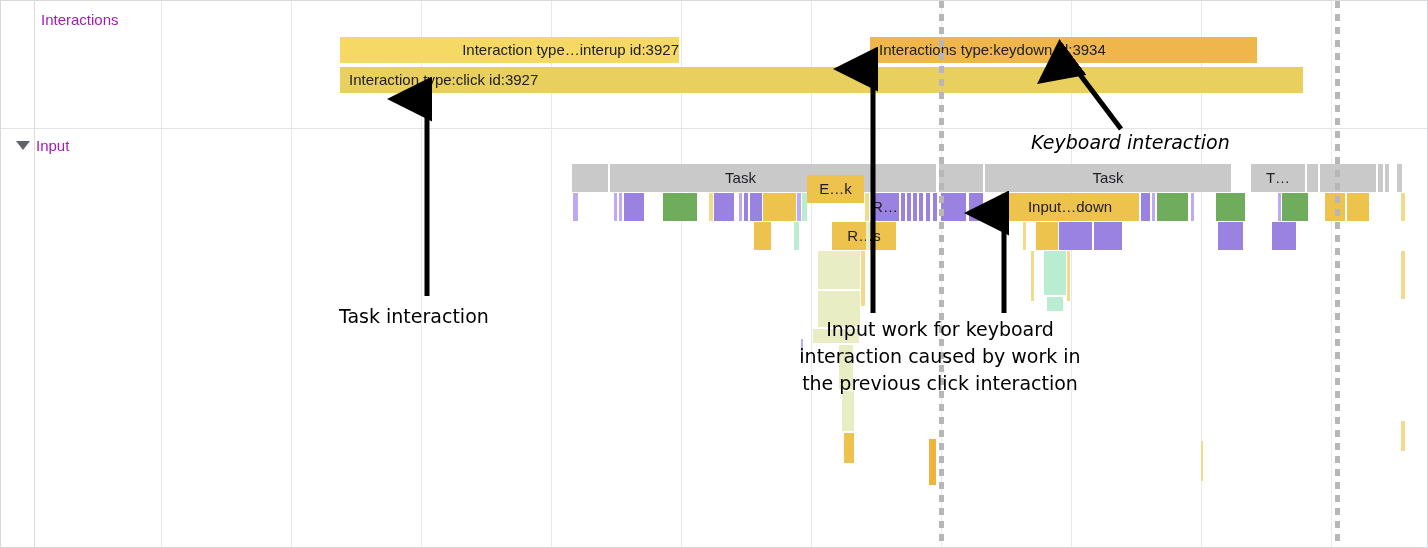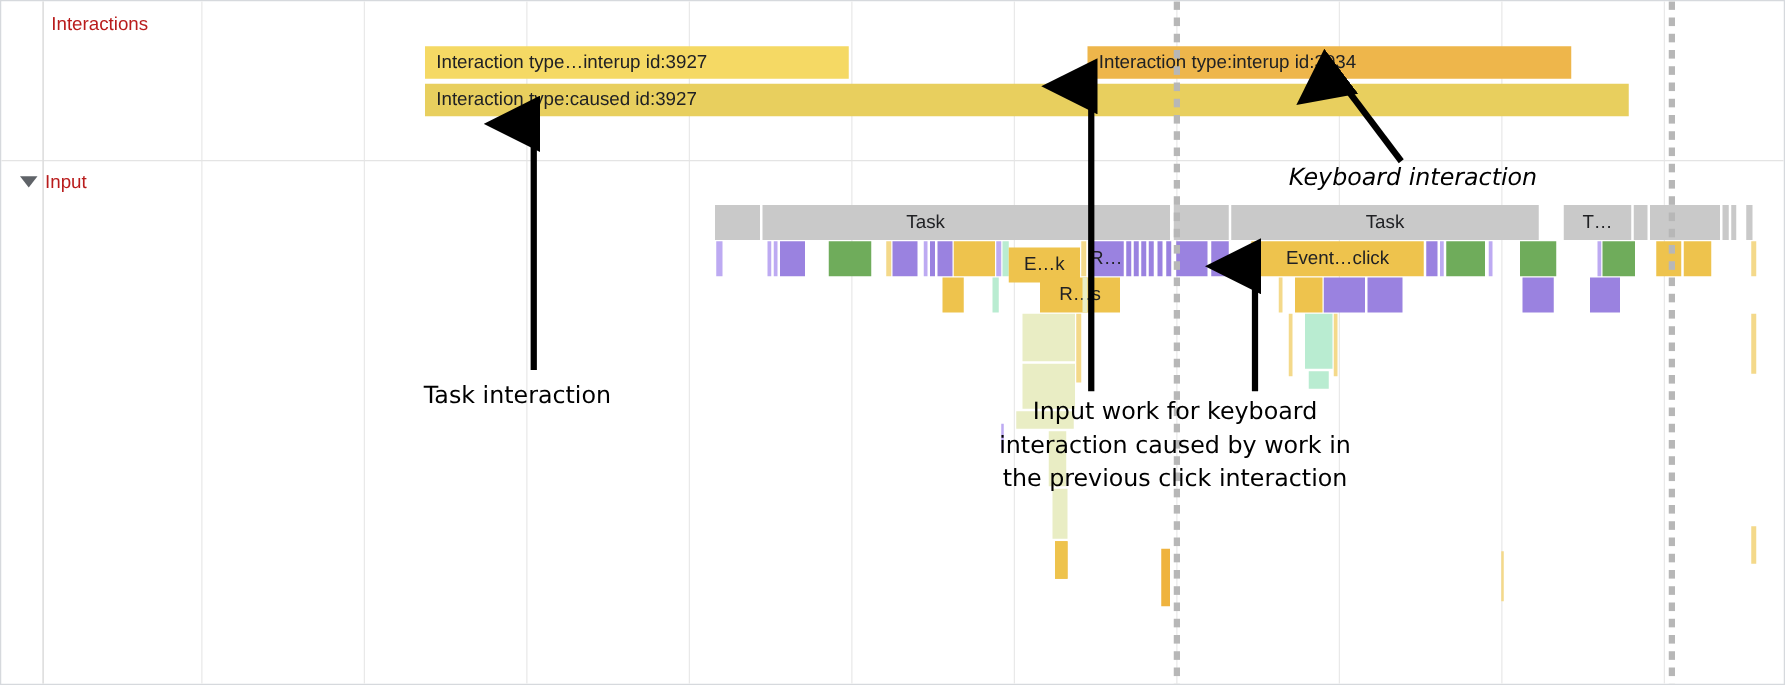--- a/index.html
+++ b/index.html
@@ -23,21 +23,21 @@
   .dashed-line {
     position: absolute; top: 0; bottom: 0; width: 5px;
     background-image: linear-gradient(#b7b7b7 55%, rgba(255,255,255,0) 0%);
     background-size: 5px 13px; background-repeat: repeat-y;
   }
   .hdivider { position: absolute; left: 0; right: 0; height: 1px; background: #e4e4e4; }
 
   
   .track-label {
     position: absolute;
-    font-size: 15px; color: #b91c1c;
+    font-size: 15px; color: #a21caf;
     white-space: nowrap;
   }
   .tri {
     position: absolute;
     width: 0; height: 0;
     border-left: 7px solid transparent;
     border-right: 7px solid transparent;
     border-top: 9px solid #5f6368;
   }
 
@@ -45,21 +45,21 @@
   .ibar {
     position: absolute;
     height: 26px;
     font-size: 15px;
     color: #202124;
     line-height: 26px;
     padding-left: 9px;
     white-space: nowrap;
     overflow: hidden;
   }
-  .ibar.light { background: #f5d964; }
+  .ibar.light { background: #f5d964; text-align: right; }
   .ibar.mid   { background: #e8cf5e; }
   .ibar.deep  { background: #eeb64b; }
 
   
   .fbar {
     position: absolute;
     overflow: hidden;
     white-space: nowrap;
     font-size: 15px;
     color: #202124;
@@ -111,22 +111,22 @@
 
   <div class="vgrid strong" style="left:33px;"></div>
 
   <div class="track-label" style="left:40px; top:10px;">Interactions</div>
 
   <div class="tri" style="left:15px; top:140px;"></div>
   <div class="track-label" style="left:35px; top:136px;">Input</div>
 
   <div id="interactions-layer">
       <div class="ibar light" style="left: 339px; top: 36px; width: 339px;">Interaction type…interup id:3927</div>
-      <div class="ibar deep" style="left: 869px; top: 36px; width: 387px;">Interaction type:interup id:3934</div>
-      <div class="ibar mid" style="left: 339px; top: 66px; width: 963px;">Interaction type:caused id:3927</div>
+      <div class="ibar deep" style="left: 869px; top: 36px; width: 387px;">Interactions type:keydown id:3934</div>
+      <div class="ibar mid" style="left: 339px; top: 66px; width: 963px;">Interaction type:click id:3927</div>
     </div>
 
   <div id="flame-layer">
       <div class="fbar c-task" style="left: 571px; top: 163px; width: 36px; height: 28px; line-height: 28px;"></div>
       <div class="fbar c-task" style="left: 609px; top: 163px; width: 261px; height: 28px; line-height: 28px;">Task</div>
       <div class="fbar c-task" style="left: 872px; top: 163px; width: 63px; height: 28px; line-height: 28px;"></div>
       <div class="fbar c-task" style="left: 938px; top: 163px; width: 44px; height: 28px; line-height: 28px;"></div>
       <div class="fbar c-task" style="left: 984px; top: 163px; width: 246px; height: 28px; line-height: 28px;">Task</div>
       <div class="fbar c-task" style="left: 1250px; top: 163px; width: 54px; height: 28px; line-height: 28px;">T…</div>
       <div class="fbar c-task" style="left: 1306px; top: 163px; width: 11px; height: 28px; line-height: 28px;"></div>
@@ -140,32 +140,32 @@
       <div class="fbar c-purple" style="left: 623px; top: 192px; width: 20px; height: 28px; line-height: 28px;"></div>
       <div class="fbar c-green" style="left: 662px; top: 192px; width: 34px; height: 28px; line-height: 28px;"></div>
       <div class="fbar c-gold-l" style="left: 708px; top: 192px; width: 4px; height: 28px; line-height: 28px;"></div>
       <div class="fbar c-purple" style="left: 713px; top: 192px; width: 20px; height: 28px; line-height: 28px;"></div>
       <div class="fbar c-purple-l" style="left: 738px; top: 192px; width: 3px; height: 28px; line-height: 28px;"></div>
       <div class="fbar c-purple" style="left: 743px; top: 192px; width: 4px; height: 28px; line-height: 28px;"></div>
       <div class="fbar c-purple" style="left: 749px; top: 192px; width: 12px; height: 28px; line-height: 28px;"></div>
       <div class="fbar c-gold" style="left: 762px; top: 192px; width: 33px; height: 28px; line-height: 28px;"></div>
       <div class="fbar c-purple-l" style="left: 796px; top: 192px; width: 4px; height: 28px; line-height: 28px;"></div>
       <div class="fbar c-mint" style="left: 801px; top: 192px; width: 5px; height: 28px; line-height: 28px;"></div>
-      <div class="fbar c-gold" style="left: 806px; top: 197px; width: 57px; height: 28px; line-height: 28px;">E…k</div>
+      <div class="fbar c-gold" style="left: 806px; top: 174px; width: 57px; height: 28px; line-height: 28px;">E…k</div>
       <div class="fbar c-gold-l" style="left: 864px; top: 192px; width: 4px; height: 28px; line-height: 28px;"></div>
       <div class="fbar c-purple" style="left: 870px; top: 192px; width: 28px; height: 28px; line-height: 28px;">R…</div>
       <div class="fbar c-purple" style="left: 900px; top: 192px; width: 4px; height: 28px; line-height: 28px;"></div>
       <div class="fbar c-purple" style="left: 906px; top: 192px; width: 4px; height: 28px; line-height: 28px;"></div>
       <div class="fbar c-purple" style="left: 912px; top: 192px; width: 4px; height: 28px; line-height: 28px;"></div>
       <div class="fbar c-purple" style="left: 918px; top: 192px; width: 4px; height: 28px; line-height: 28px;"></div>
       <div class="fbar c-purple" style="left: 925px; top: 192px; width: 4px; height: 28px; line-height: 28px;"></div>
       <div class="fbar c-purple" style="left: 932px; top: 192px; width: 4px; height: 28px; line-height: 28px;"></div>
       <div class="fbar c-purple" style="left: 940px; top: 192px; width: 25px; height: 28px; line-height: 28px;"></div>
       <div class="fbar c-purple" style="left: 968px; top: 192px; width: 14px; height: 28px; line-height: 28px;"></div>
-      <div class="fbar c-gold" style="left: 1000px; top: 192px; width: 138px; height: 28px; line-height: 28px;">Event…click</div>
+      <div class="fbar c-gold" style="left: 1000px; top: 192px; width: 138px; height: 28px; line-height: 28px;">Input…down</div>
       <div class="fbar c-purple" style="left: 1140px; top: 192px; width: 9px; height: 28px; line-height: 28px;"></div>
       <div class="fbar c-purple-l" style="left: 1151px; top: 192px; width: 3px; height: 28px; line-height: 28px;"></div>
       <div class="fbar c-green" style="left: 1156px; top: 192px; width: 31px; height: 28px; line-height: 28px;"></div>
       <div class="fbar c-purple-l" style="left: 1190px; top: 192px; width: 3px; height: 28px; line-height: 28px;"></div>
       <div class="fbar c-green" style="left: 1215px; top: 192px; width: 29px; height: 28px; line-height: 28px;"></div>
       <div class="fbar c-purple-l" style="left: 1277px; top: 192px; width: 3px; height: 28px; line-height: 28px;"></div>
       <div class="fbar c-green" style="left: 1281px; top: 192px; width: 26px; height: 28px; line-height: 28px;"></div>
       <div class="fbar c-gold" style="left: 1324px; top: 192px; width: 20px; height: 28px; line-height: 28px;"></div>
       <div class="fbar c-gold" style="left: 1346px; top: 192px; width: 22px; height: 28px; line-height: 28px;"></div>
       <div class="fbar c-gold-l" style="left: 1400px; top: 192px; width: 4px; height: 28px; line-height: 28px;"></div>

